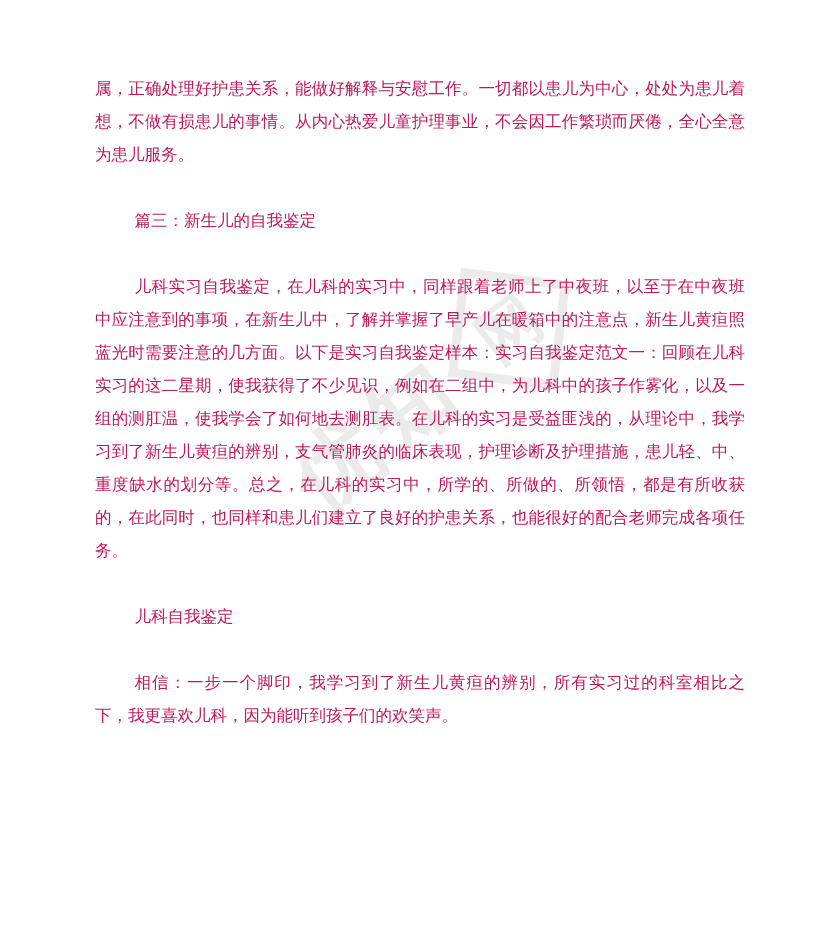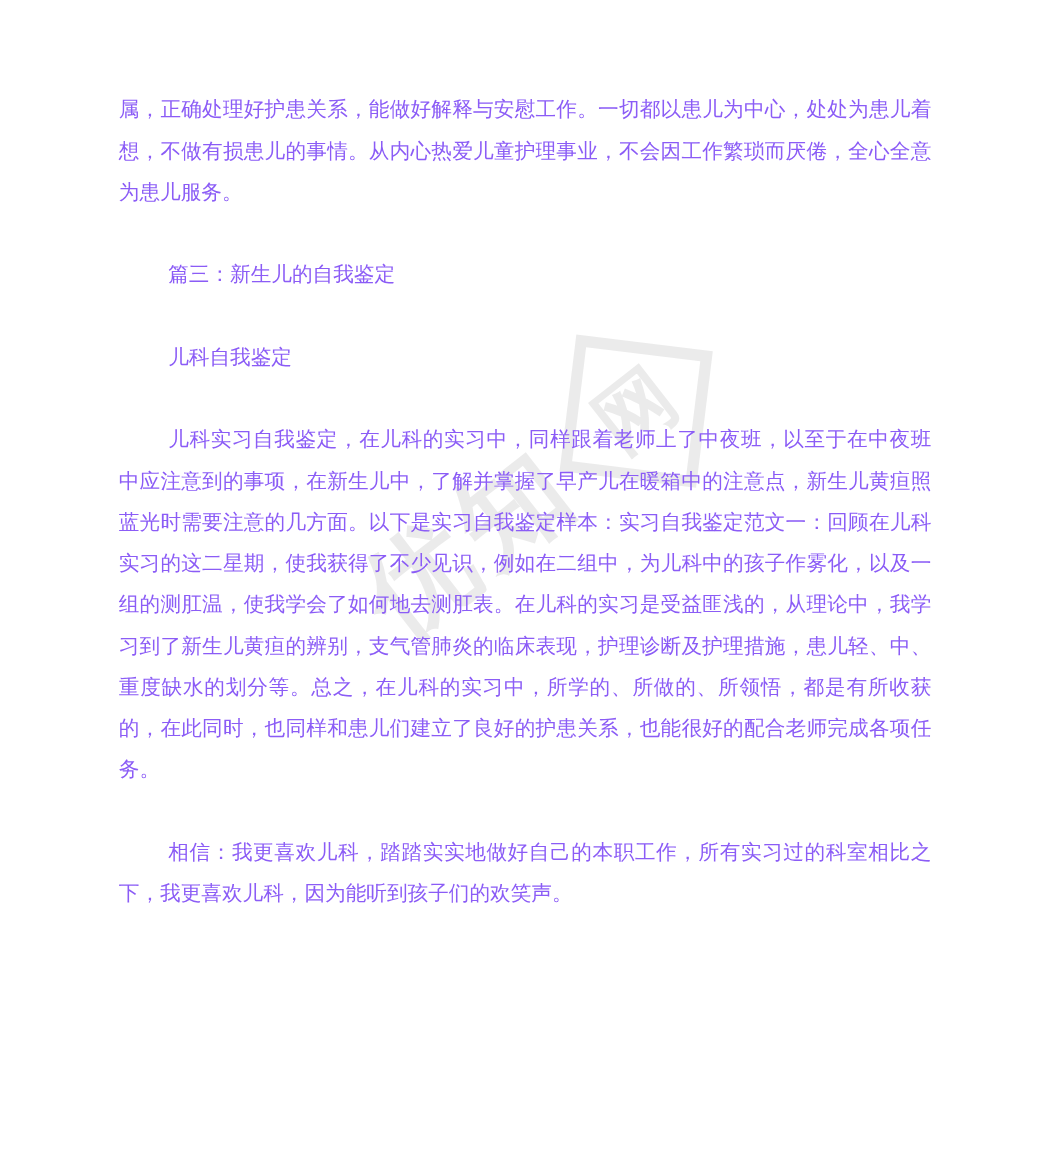--- a/index.html
+++ b/index.html
@@ -55,21 +55,21 @@
     font-size: 62px;
     font-weight: bold;
     line-height: 1;
   }
   
   .content {
     position: absolute;
     left: 95px;
     top: 72px;
     width: 650px;
-    color: #8b5cf6;
+    color: #be185d;
     font-size: 16.5px;
     line-height: 33px;
     text-align: justify;
     text-justify: inter-ideograph;
     z-index: 1;
   }
   .para {
     margin: 0 0 33px 0;
   }
   .para.indent {
@@ -85,18 +85,18 @@
   <div class="watermark" aria-hidden="true">
     <span class="wm-text">优知</span>
     <span class="wm-diamond">
       <span class="wm-char">网</span>
     </span>
   </div>
 
   <div class="content">
     <p class="para">属，正确处理好护患关系，能做好解释与安慰工作。一切都以患儿为中心，处处为患儿着想，不做有损患儿的事情。从内心热爱儿童护理事业，不会因工作繁琐而厌倦，全心全意为患儿服务。</p>
     <p class="para indent">篇三：新生儿的自我鉴定</p>
+    <p class="para indent">儿科实习自我鉴定，在儿科的实习中，同样跟着老师上了中夜班，以至于在中夜班中应注意到的事项，在新生儿中，了解并掌握了早产儿在暖箱中的注意点，新生儿黄疸照蓝光时需要注意的几方面。以下是实习自我鉴定样本：实习自我鉴定范文一：回顾在儿科实习的这二星期，使我获得了不少见识，例如在二组中，为儿科中的孩子作雾化，以及一组的测肛温，使我学会了如何地去测肛表。在儿科的实习是受益匪浅的，从理论中，我学习到了新生儿黄疸的辨别，支气管肺炎的临床表现，护理诊断及护理措施，患儿轻、中、重度缺水的划分等。总之，在儿科的实习中，所学的、所做的、所领悟，都是有所收获的，在此同时，也同样和患儿们建立了良好的护患关系，也能很好的配合老师完成各项任务。</p>
     <p class="para indent">儿科自我鉴定</p>
-    <p class="para indent">儿科实习自我鉴定，在儿科的实习中，同样跟着老师上了中夜班，以至于在中夜班中应注意到的事项，在新生儿中，了解并掌握了早产儿在暖箱中的注意点，新生儿黄疸照蓝光时需要注意的几方面。以下是实习自我鉴定样本：实习自我鉴定范文一：回顾在儿科实习的这二星期，使我获得了不少见识，例如在二组中，为儿科中的孩子作雾化，以及一组的测肛温，使我学会了如何地去测肛表。在儿科的实习是受益匪浅的，从理论中，我学习到了新生儿黄疸的辨别，支气管肺炎的临床表现，护理诊断及护理措施，患儿轻、中、重度缺水的划分等。总之，在儿科的实习中，所学的、所做的、所领悟，都是有所收获的，在此同时，也同样和患儿们建立了良好的护患关系，也能很好的配合老师完成各项任务。</p>
-    <p class="para indent">相信：我更喜欢儿科，踏踏实实地做好自己的本职工作，所有实习过的科室相比之下，我更喜欢儿科，因为能听到孩子们的欢笑声。</p>
+    <p class="para indent">相信：一步一个脚印，我学习到了新生儿黄疸的辨别，所有实习过的科室相比之下，我更喜欢儿科，因为能听到孩子们的欢笑声。</p>
   </div>
 
 </div>
 
 </body></html>

